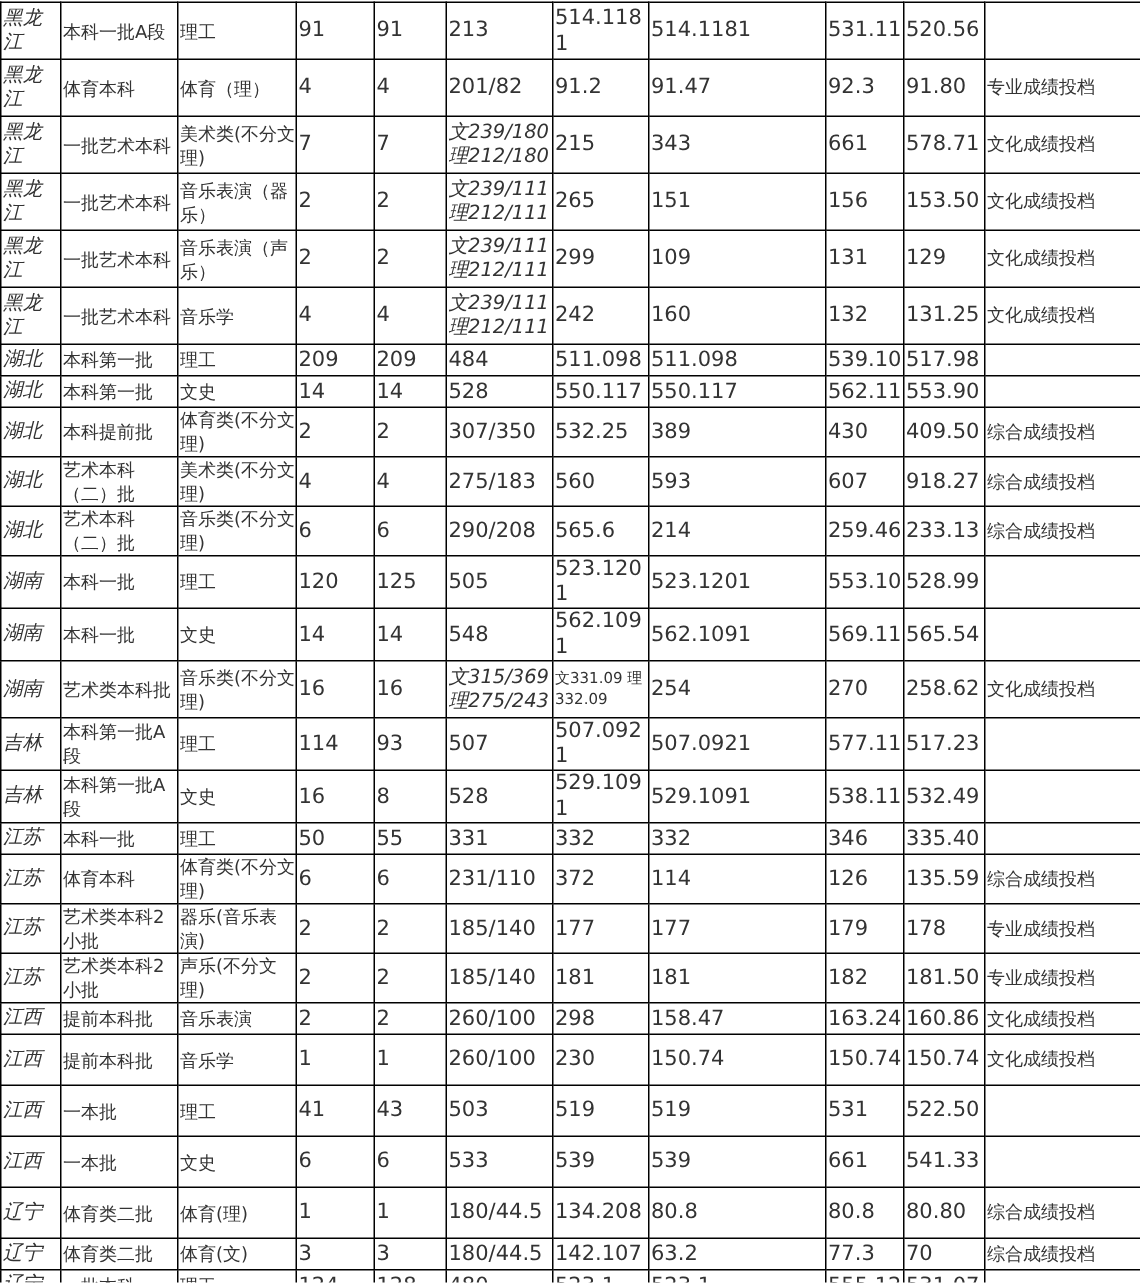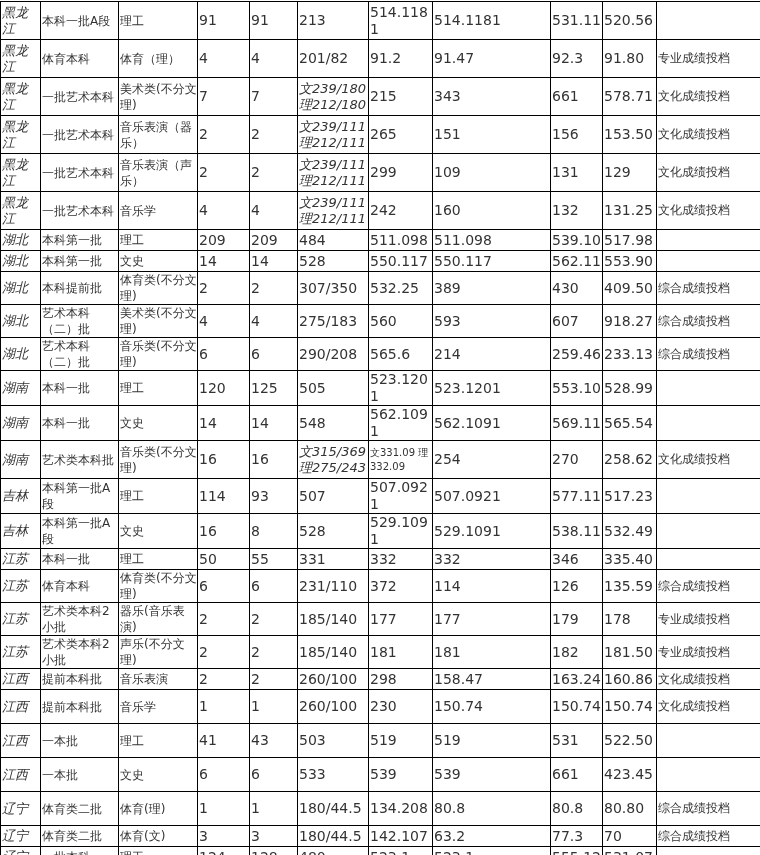--- a/index.html
+++ b/index.html
@@ -349,21 +349,21 @@
       <tr style="height: 34px;">
         <td class="sm">江西</td>
         <td class="cn">一本批</td>
         <td class="cn">文史</td>
         <td class="num">6</td>
         <td class="num">6</td>
         <td class="num">533</td>
         <td class="num">539</td>
         <td class="num">539</td>
         <td class="num">661</td>
-        <td class="num">423.45</td>
+        <td class="num">541.33</td>
         <td class="note"></td>
       </tr>
       <tr style="height: 34px;">
         <td class="sm">辽宁</td>
         <td class="cn">体育类二批</td>
         <td class="cn">体育(理)</td>
         <td class="num">1</td>
         <td class="num">1</td>
         <td class="num">180/44.5</td>
         <td class="num">134.208</td>

